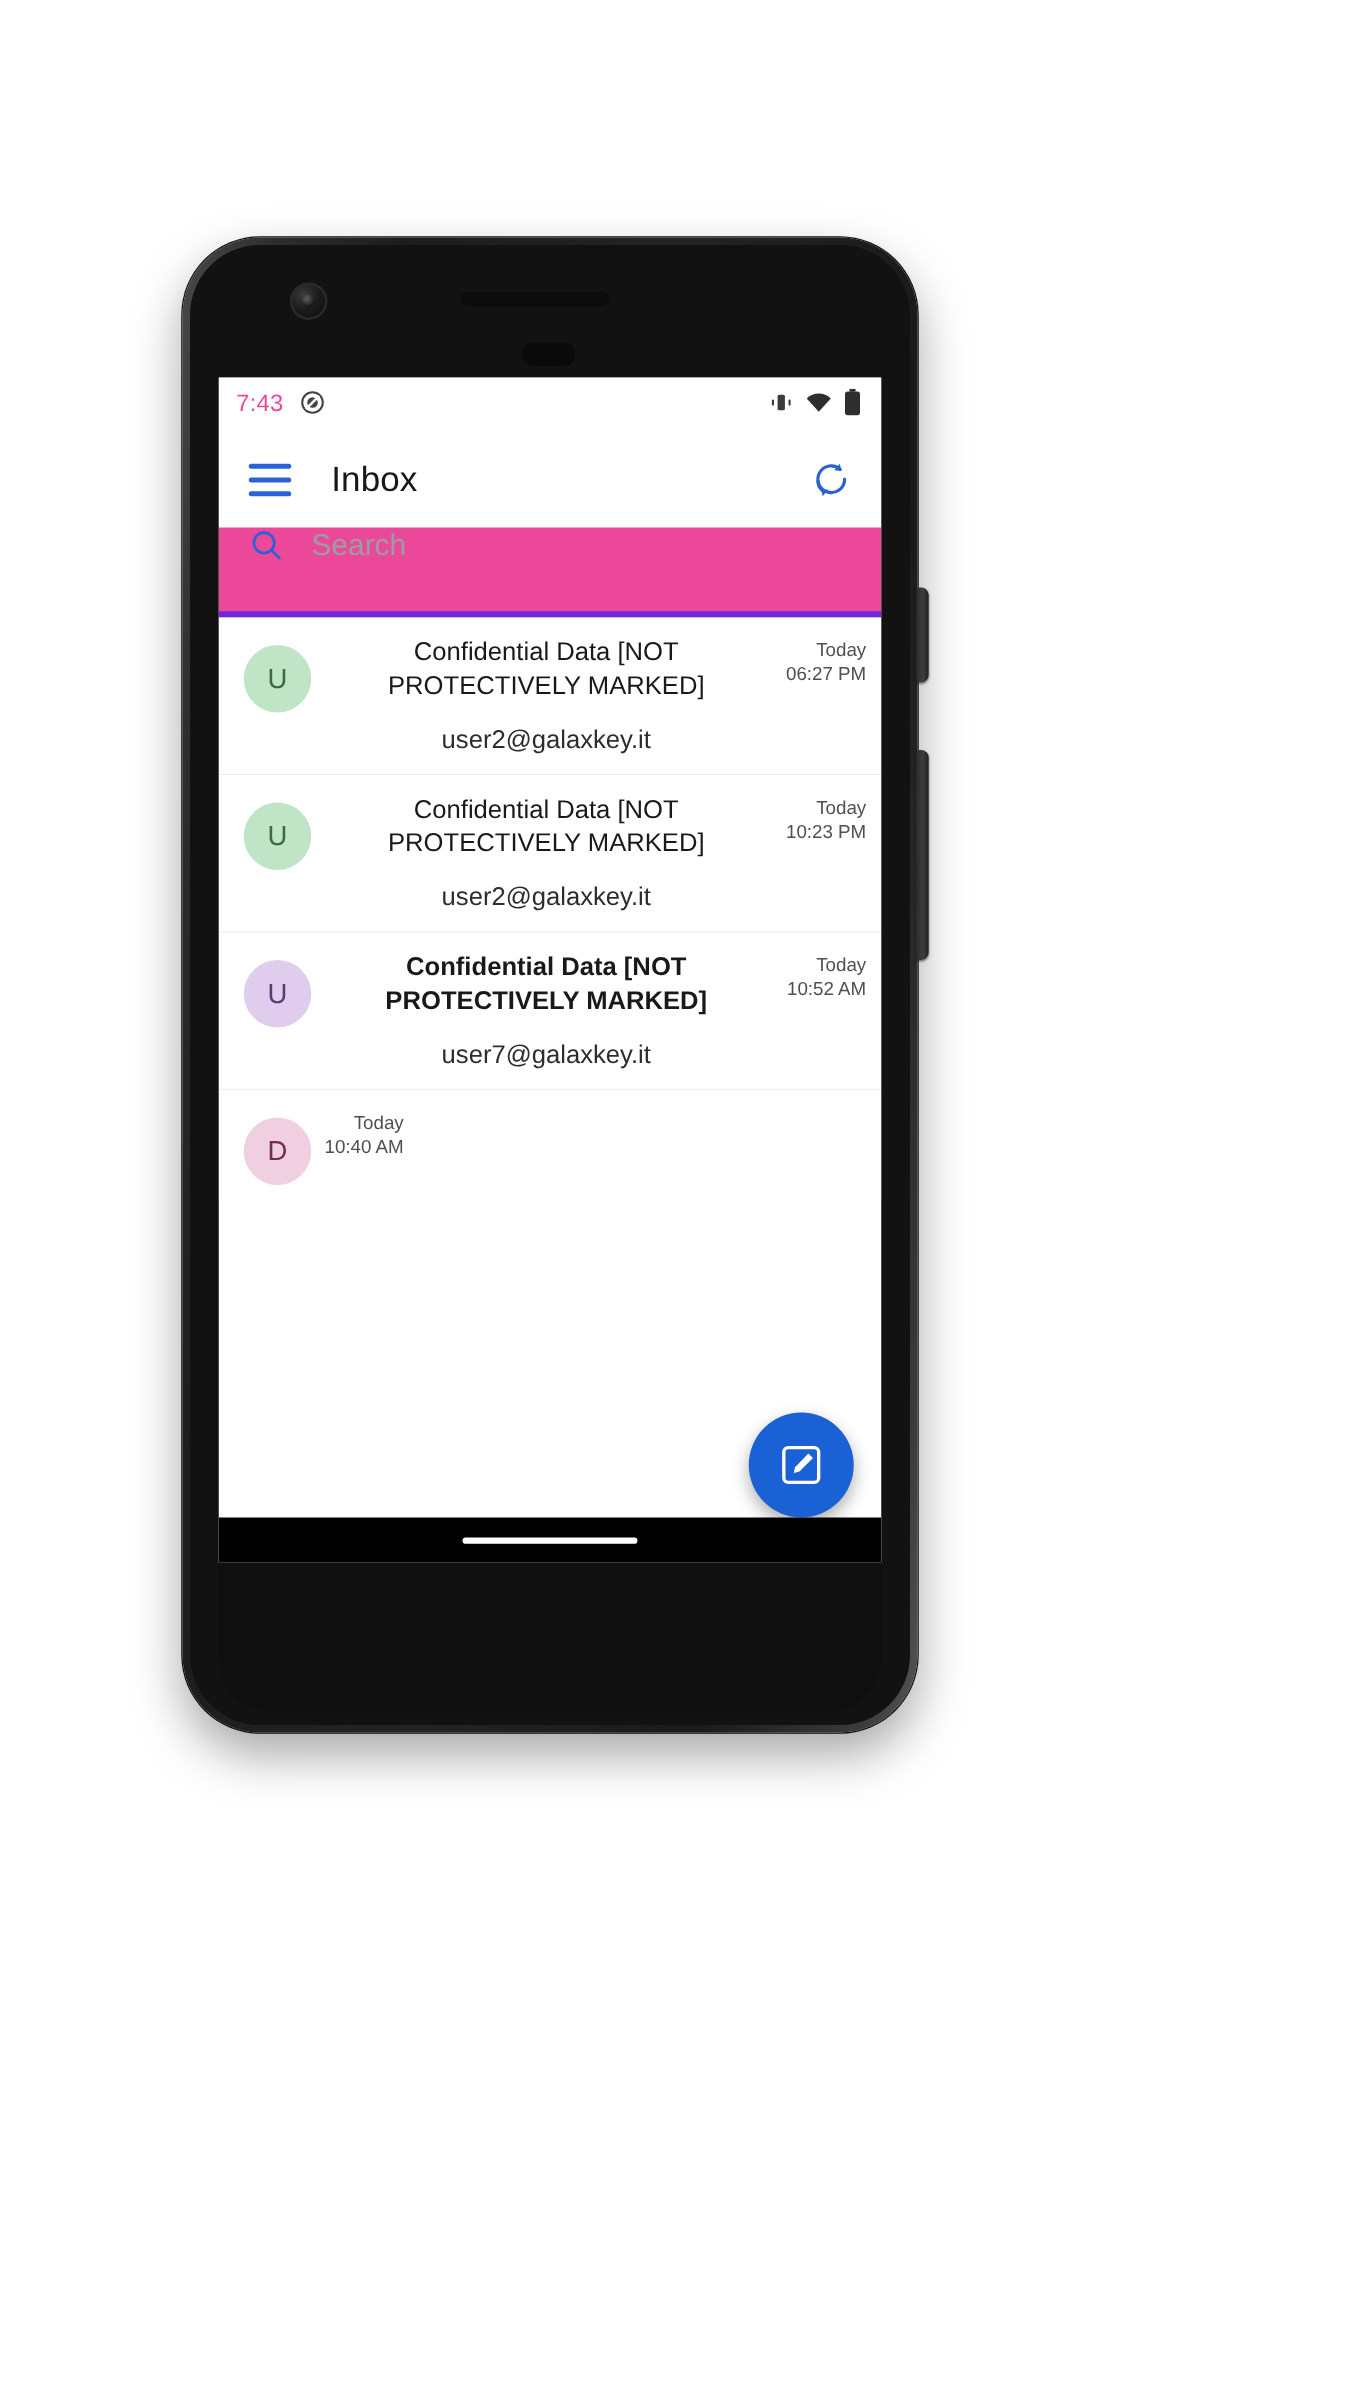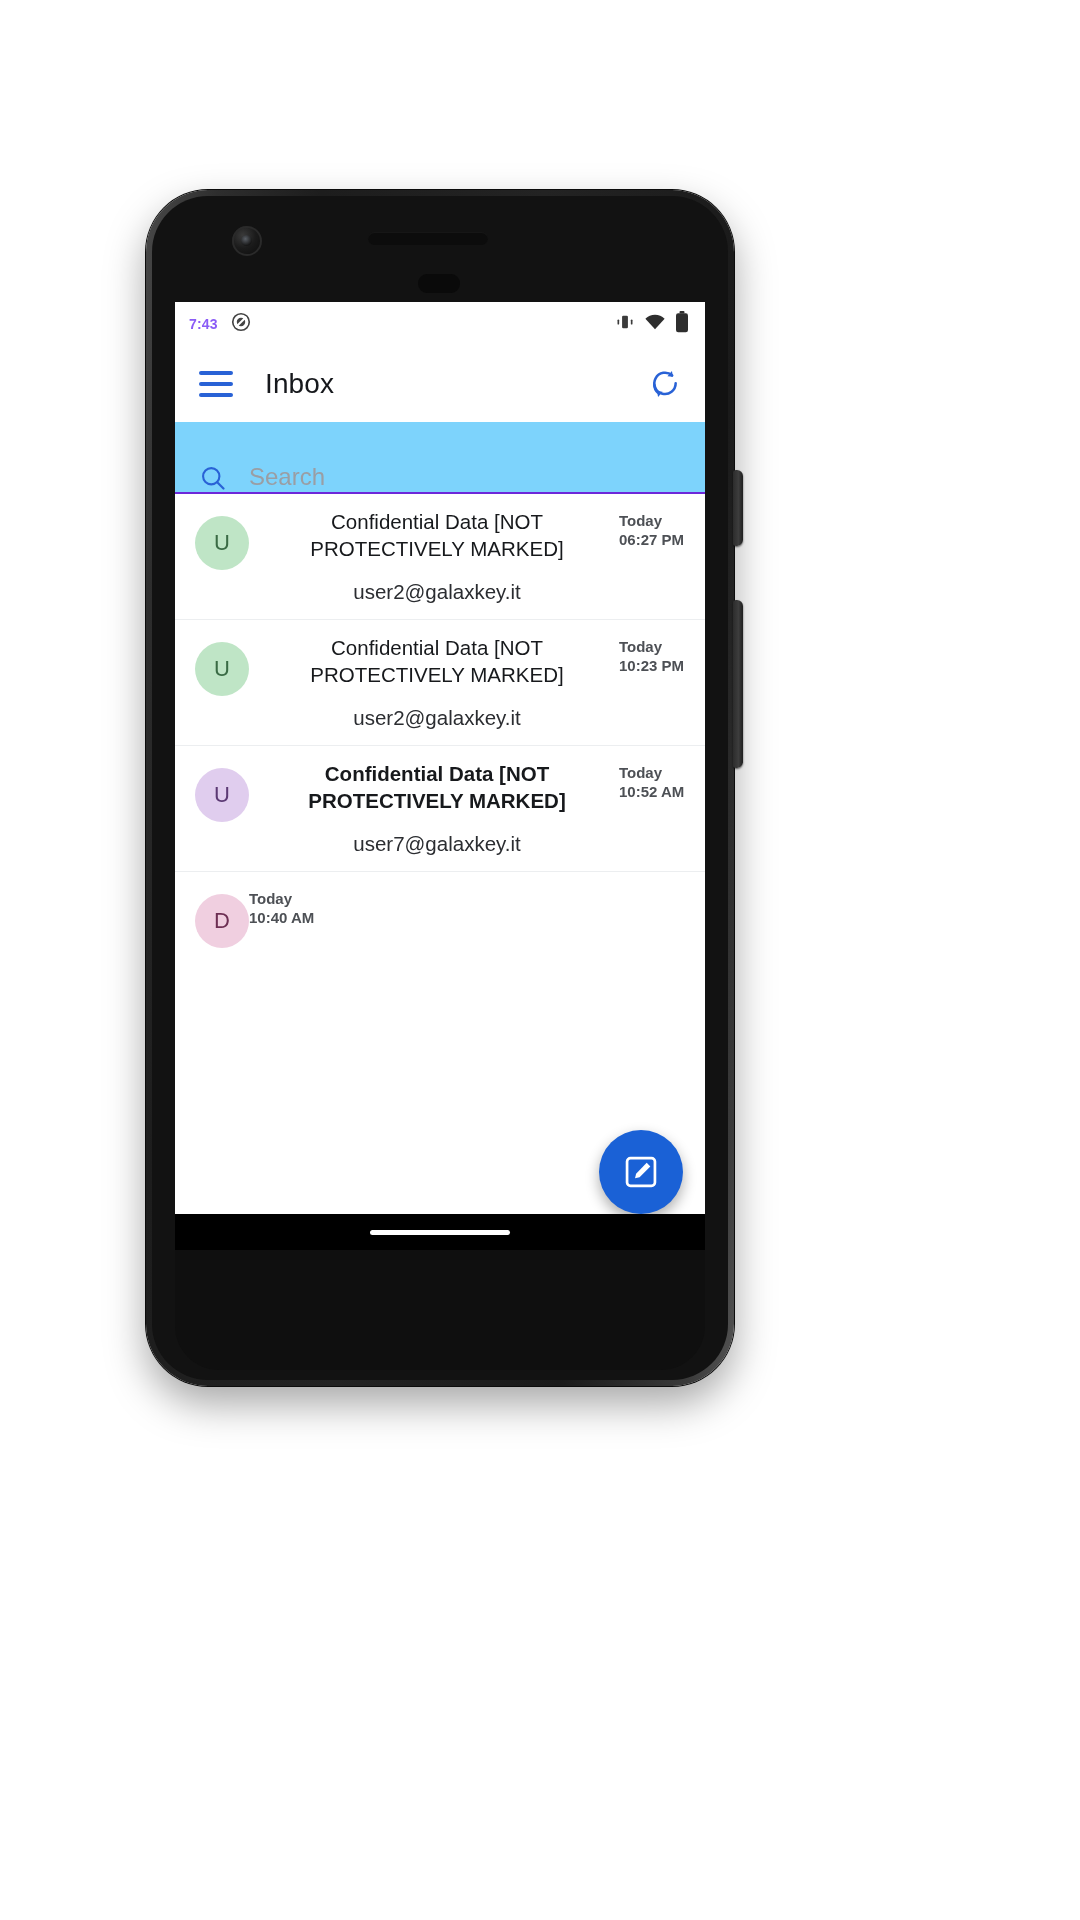--- a/index.html
+++ b/index.html
@@ -100,24 +100,23 @@
   
   #status-bar {
     height: 44px;
     background: #ffffff;
     display: flex;
     align-items: center;
     padding: 0 16px 0 14px;
     box-sizing: border-box;
   }
   #status-time {
-    font-size: 14px;
-    color: #8b5cf6;
+    font-size: 19px;
+    color: #ec4899;
     letter-spacing: 0.2px;
-    font-weight: bold;
   }
   #status-left-icons { display: flex; align-items: center; margin-left: 12px; }
   #status-right-icons {
     margin-left: auto;
     display: flex;
     align-items: center;
     gap: 9px;
   }
 
   
@@ -149,25 +148,25 @@
     margin-left: auto;
     width: 36px; height: 36px;
     display: flex; align-items: center; justify-content: center;
     cursor: pointer;
   }
 
   
   #search-bar {
     height: 72px;
     display: flex;
-    align-items: flex-end;
+    align-items: flex-start;
     padding: 0 24px;
     box-sizing: border-box;
-    background: #7dd3fc;
-    border-bottom: 2px solid #6d28d9;
+    background: #ec4899;
+    border-bottom: 5px solid #6d28d9;
   }
   #search-icon { width: 28px; height: 28px; flex: none; }
   #search-input {
     border: none;
     outline: none;
     margin-left: 20px;
     font-size: 24px;
     font-family: "Liberation Sans", sans-serif;
     color: #3c3c3c;
     background: transparent;
@@ -218,26 +217,25 @@
   .row-subject.unread { font-weight: bold; }
   .row-sender {
     font-size: 20.5px;
     line-height: 27px;
     color: #2b2d31;
     margin-top: 16px;
   }
   .row-time {
     flex: none;
     width: 74px;
-    text-align: left;
+    text-align: right;
     font-size: 15px;
     line-height: 19px;
     color: #4d5055;
     padding-top: 3px;
-    font-weight: bold;
   }
 
   
   #compose-fab {
     position: absolute;
     right: 22px;
     bottom: 36px;
     width: 84px;
     height: 84px;
     border-radius: 50%;

